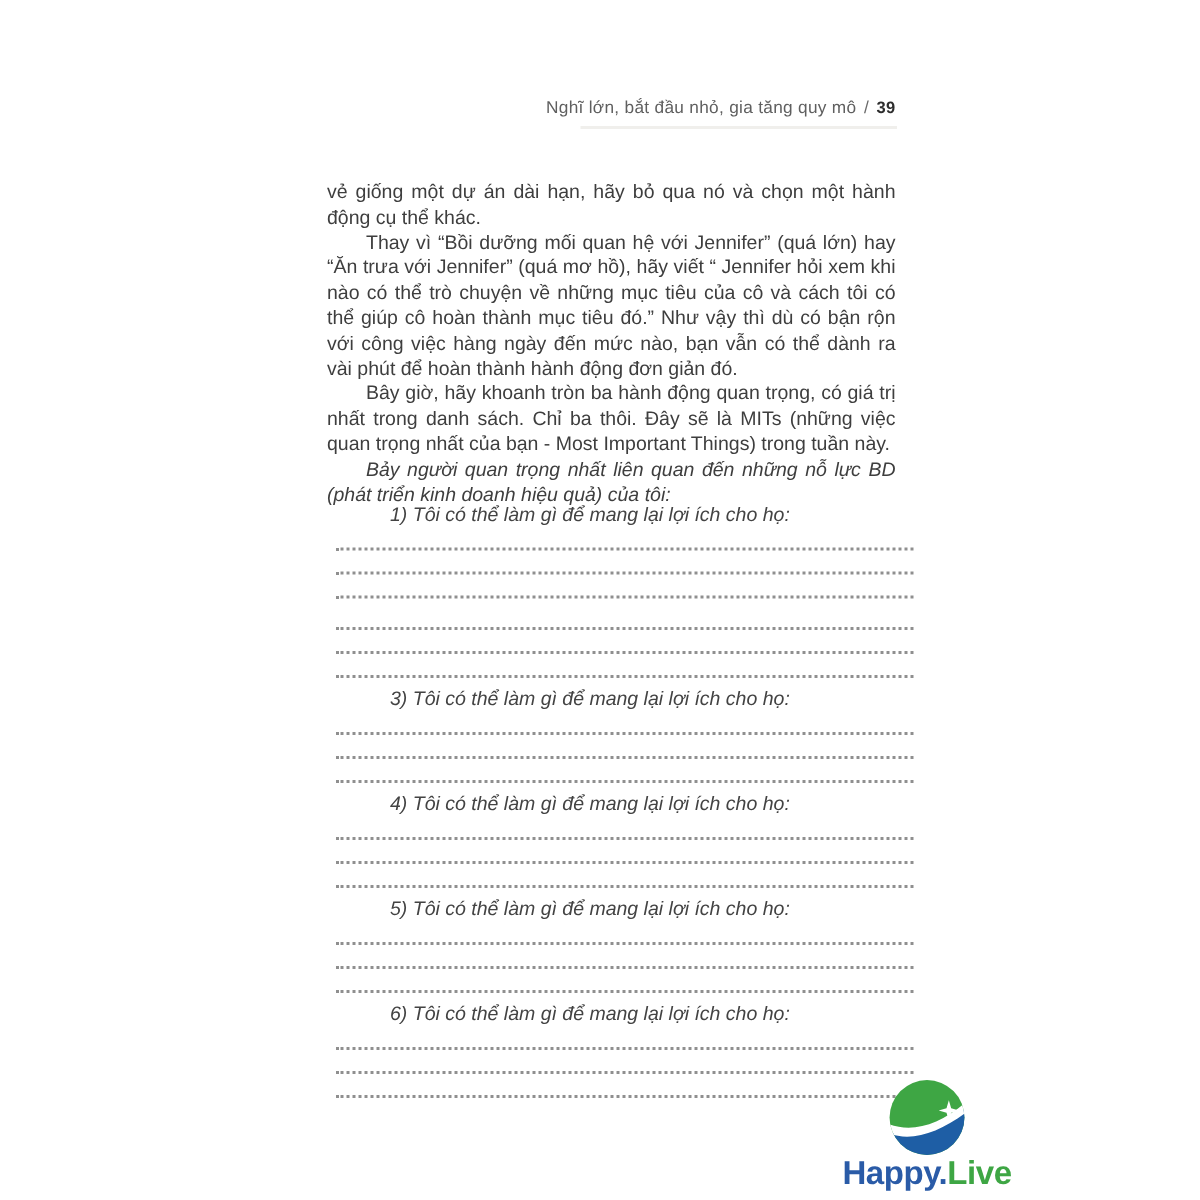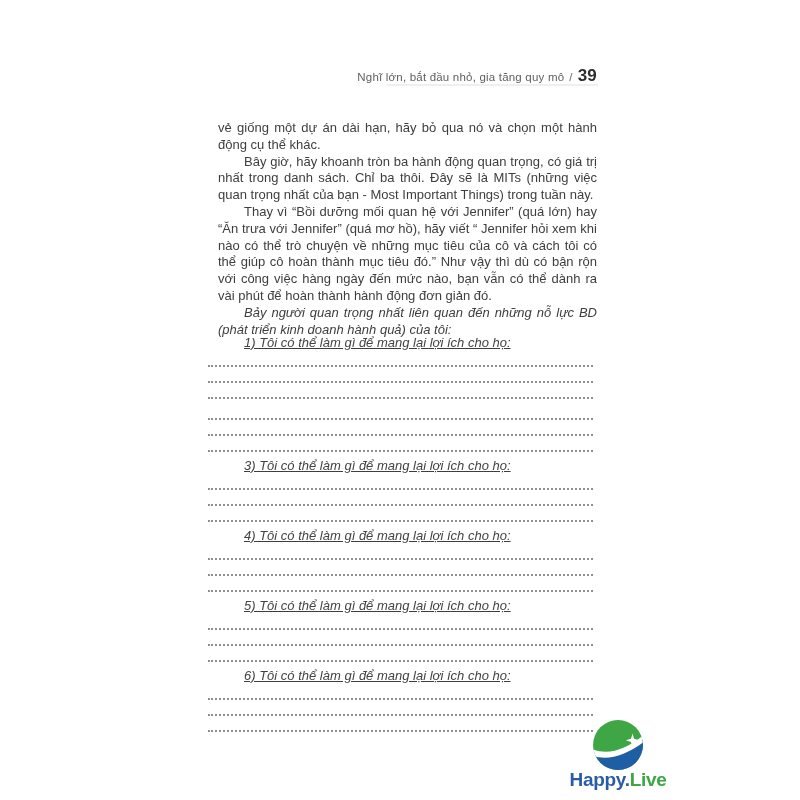--- a/index.html
+++ b/index.html
@@ -9,72 +9,72 @@
     color:#3e3e3e;overflow:hidden;
   }
   .page{position:absolute;inset:0;background:#ffffff;}
 
   
   .header{
     position:absolute;left:218px;top:66px;width:379px;
     text-align:right;font-size:11.5px;color:#5f5f5f;
     letter-spacing:.2px;white-space:nowrap;
   }
-  .header .pageno{font-weight:bold;color:#2d2d2d;font-size:17px;}
+  .header .pageno{font-weight:bold;color:#2d2d2d;font-size:11px;}
   .header .sep{margin:0 5px;color:#6a6a6a;}
   .header-rule{
     position:absolute;left:387px;top:84px;width:211px;height:2px;
     background:#f0efec;
   }
 
   
   .bodytext{
     position:absolute;left:218px;top:120px;width:379px;
     font-size:13px;line-height:16.8px;text-align:justify;
   }
   .bodytext p{margin:0;}
   .bodytext p.indent{text-indent:26px;}
   .bodytext p.ital{font-style:italic;}
 
   
   .items{
-    position:absolute;left:208px;top:329px;width:385px;text-decoration:underline;
+    position:absolute;left:224px;top:329px;width:385px;
   }
   .item{margin-top:5px;}
   .item-label{
     margin-left:10px;text-indent:26px;font-style:italic;
     font-size:13px;line-height:17px;color:#434343;
   }
   .dotline{
     height:14px;border-bottom:2px dotted #8f8f8f;
   }
 
   
   .logo{position:absolute;left:554px;top:719px;width:128px;text-align:center;}
   .logo-icon{display:block;margin:0 auto;width:52px;height:52px;}
   .logo-text{
-    display:block;margin-top:-2px;font-size:19px;font-weight:bold;
+    display:block;margin-top:-2px;font-size:22px;font-weight:bold;
     letter-spacing:-0.3px;white-space:nowrap;
   }
 </style>
 </head>
 <body>
 
 <div class="page">
 
   <div class="header">
     <span>Nghĩ lớn, bắt đầu nhỏ, gia tăng quy mô</span><span class="sep">/</span><span class="pageno">39</span>
   </div>
   <div class="header-rule"></div>
 
   <div class="bodytext">
     <p>vẻ giống một dự án dài hạn, hãy bỏ qua nó và chọn một hành động cụ thể khác.</p>
+    <p class="indent">Thay vì “Bồi dưỡng mối quan hệ với Jennifer” (quá lớn) hay “Ăn trưa với Jennifer” (quá mơ hồ), hãy viết “ Jennifer hỏi xem khi nào có thể trò chuyện về những mục tiêu của cô và cách tôi có thể giúp cô hoàn thành mục tiêu đó.” Như vậy thì dù có bận rộn với công việc hàng ngày đến mức nào, bạn vẫn có thể dành ra vài phút để hoàn thành hành động đơn giản đó.</p>
     <p class="indent">Bây giờ, hãy khoanh tròn ba hành động quan trọng, có giá trị nhất trong danh sách. Chỉ ba thôi. Đây sẽ là MITs (những việc quan trọng nhất của bạn - Most Important Things) trong tuần này.</p>
-    <p class="indent">Thay vì “Bồi dưỡng mối quan hệ với Jennifer” (quá lớn) hay “Ăn trưa với Jennifer” (quá mơ hồ), hãy viết “ Jennifer hỏi xem khi nào có thể trò chuyện về những mục tiêu của cô và cách tôi có thể giúp cô hoàn thành mục tiêu đó.” Như vậy thì dù có bận rộn với công việc hàng ngày đến mức nào, bạn vẫn có thể dành ra vài phút để hoàn thành hành động đơn giản đó.</p>
-    <p class="indent ital">Bảy người quan trọng nhất liên quan đến những nỗ lực BD (phát triển kinh doanh hành quả) của tôi:</p>
+    <p class="indent ital">Bảy người quan trọng nhất liên quan đến những nỗ lực BD (phát triển kinh doanh hiệu quả) của tôi:</p>
   </div>
 
   <div class="items">
 
     <div class="item">
       <div class="item-label">1) Tôi có thể làm gì để mang lại lợi ích cho họ:</div>
       <div class="dotline"></div>
       <div class="dotline"></div>
       <div class="dotline"></div>
     </div>

